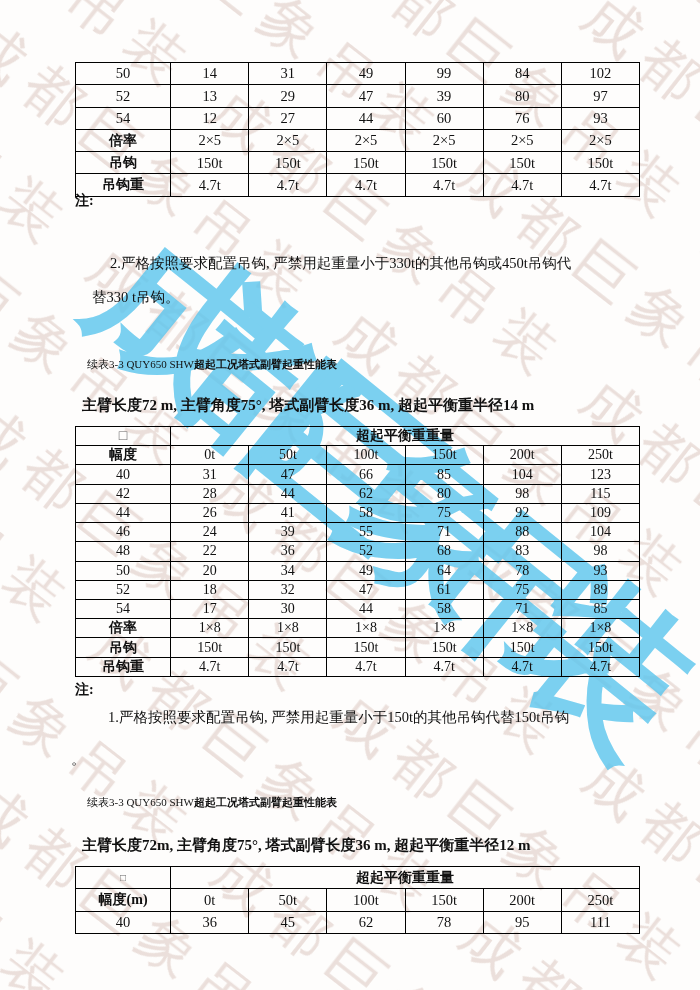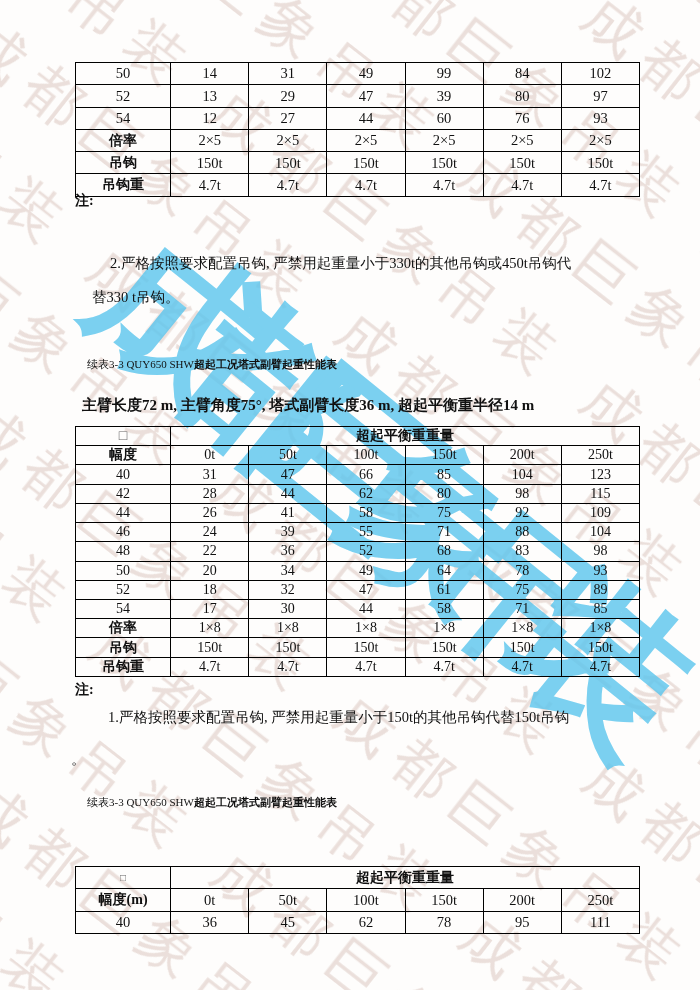--- a/index.html
+++ b/index.html
@@ -253,20 +253,21 @@
             <td>4.7t</td>
           </tr>
     </tbody>
       </table>
 
     <div class="txt note-head" id="n2-head">注:</div>
     <div class="txt note bold" id="n2-i1">1.严格按照要求配置吊钩, 严禁用起重量小于150t的其他吊钩代替150t吊钩</div>
     <div class="txt note" id="n2-i1b">。</div>
 
     <div class="txt title" id="s3-title"><span>续表3-3 QUY650 SHW</span><span class="main">超起工况塔式副臂起重性能表</span></div>
+    <div class="txt subtitle" id="s3-sub">主臂长度72m, 主臂角度75°, 塔式副臂长度36 m, 超起平衡重半径12 m</div>
 
     <table class="t3">
       <colgroup>
           <col style="width:95px">
           <col style="width:78px">
           <col style="width:78px">
           <col style="width:78px">
           <col style="width:78px">
           <col style="width:78px">
           <col style="width:78px">

